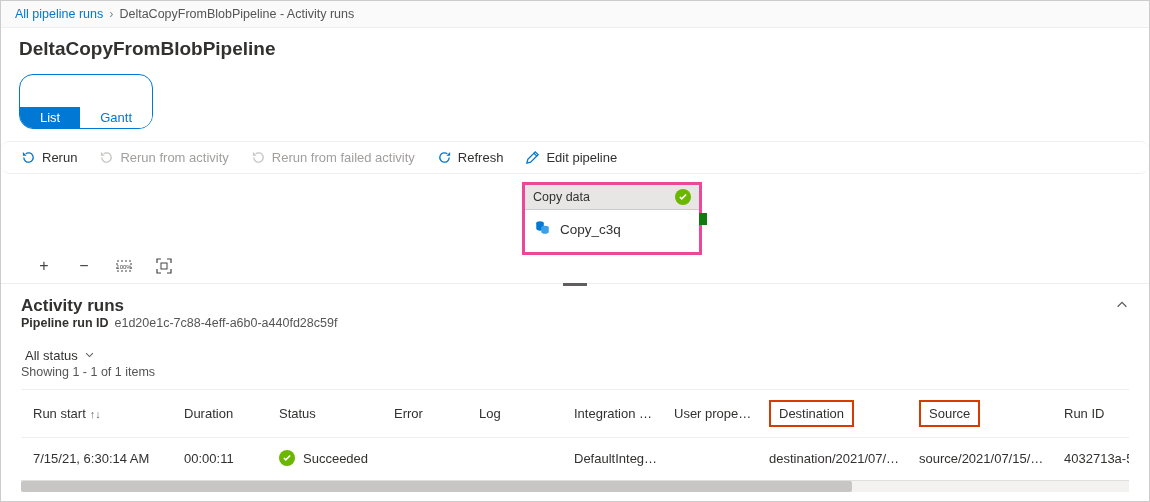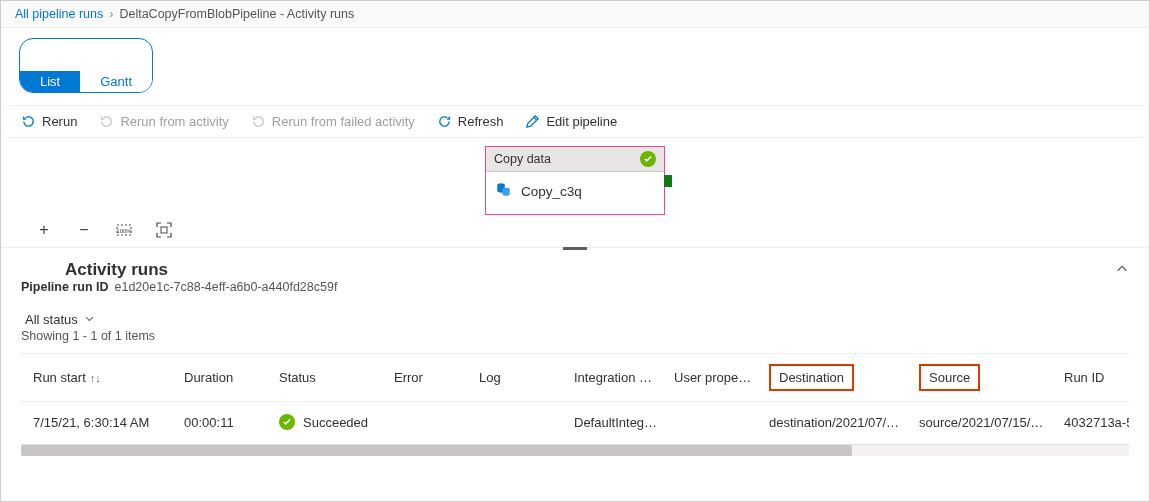--- a/index.html
+++ b/index.html
@@ -22,35 +22,35 @@
 
   
   .toolbar { display: flex; align-items: center; gap: 22px; padding: 8px 20px; border-top: 1px solid #eee; border-bottom: 1px solid #eee; border-radius: 9px; }
   .tbtn { display: flex; align-items: center; gap: 6px; font-size: 13px; color: #323130; cursor: pointer; }
   .tbtn.disabled { color: #a19f9d; cursor: default; }
   .tbtn .ico { width: 15px; height: 15px; display: inline-flex; align-items: center; justify-content: center; }
   .ico svg { width: 15px; height: 15px; }
 
   
   .canvas { position: relative; height: 110px; border-bottom: 1px solid #eee; }
-  .node { position: absolute; left: 484px; top: 8px; width: 180px; border: 1px solid #ec4899; background: #fff; }
+  .node { position: absolute; left: 521px; top: 8px; width: 180px; border: 3px solid #ec4899; background: #fff; }
   .node-hdr { display: flex; align-items: center; justify-content: space-between; padding: 4px 8px; background: #e8e6e4; border-bottom: 1px solid #ccc; font-size: 12.5px; }
   .node-body { display: flex; align-items: center; gap: 10px; padding: 10px 10px 14px; font-size: 13.5px; }
   .check-badge { width: 16px; height: 16px; border-radius: 50%; background: #6BB700; display: flex; align-items: center; justify-content: center; }
   .check-badge svg { width: 10px; height: 10px; fill: #fff; }
   .node-out { position:absolute; right:-8px; top:28px; width:8px; height:12px; background:#107c10; }
 
   
   .canvas-ctrls { position: absolute; left: 34px; bottom: 8px; display: flex; gap: 22px; align-items: center; color: #444; }
   .cc { width: 18px; height: 18px; display: flex; align-items: center; justify-content: center; cursor: pointer; font-size: 16px; }
   .divider-handle { position:absolute; left:50%; bottom:-3px; width: 24px; height:3px; background:#605e5c; transform:translateX(-50%);}
 
   
   .panel { padding: 12px 20px 0; position: relative; }
-  .panel-title-row { display:flex; justify-content:space-between; align-items:center;margin-left:44px;}
+  .panel-title-row { display:flex; justify-content:space-between; align-items:center;}
   .panel-title { font-size: 17px; font-weight: 600; }
   .kv { font-size: 12.5px; display:flex; gap:6px;}
   .kv .k { font-weight: 600; }
   .kv .v { color:#555;}
   .chev-up { cursor:pointer; }
 
   .filter-row { margin-top: 16px; }
   .filter-sel { display: inline-flex; align-items: center; gap: 6px; font-size: 13px; padding: 2px 4px; cursor: pointer; }
   .showing { font-size: 12.5px; color: #555; }
 
@@ -73,20 +73,21 @@
 
 
 
 <div class="breadcrumb">
   <span class="breadcrumb-link">All pipeline runs</span>
   <span class="breadcrumb-sep">›</span>
   <span class="breadcrumb-current">DeltaCopyFromBlobPipeline - Activity runs</span>
 </div>
 
 
+<div class="title-bar">DeltaCopyFromBlobPipeline</div>
 
 
 <div class="pill-group">
   <div class="pill active">List</div>
   <div class="pill">Gantt</div>
 </div>
 
 
 <div class="toolbar">
   <div class="tbtn">

